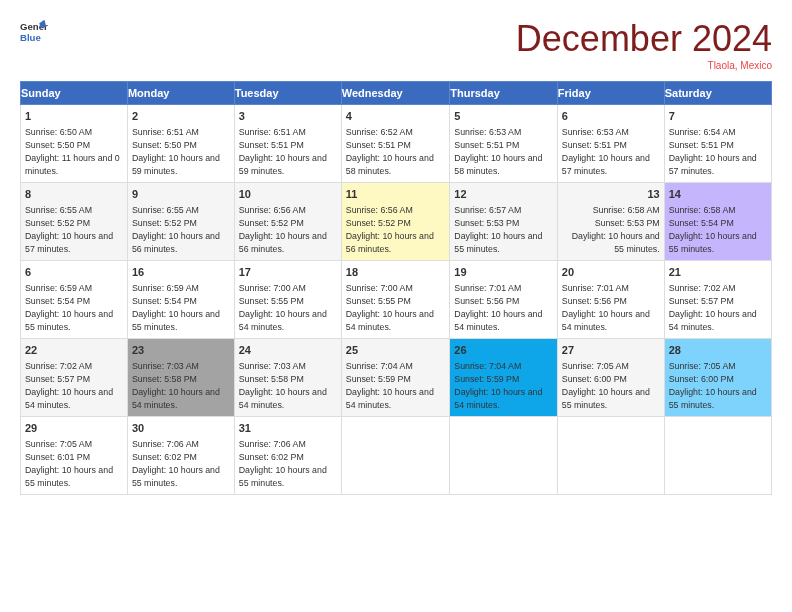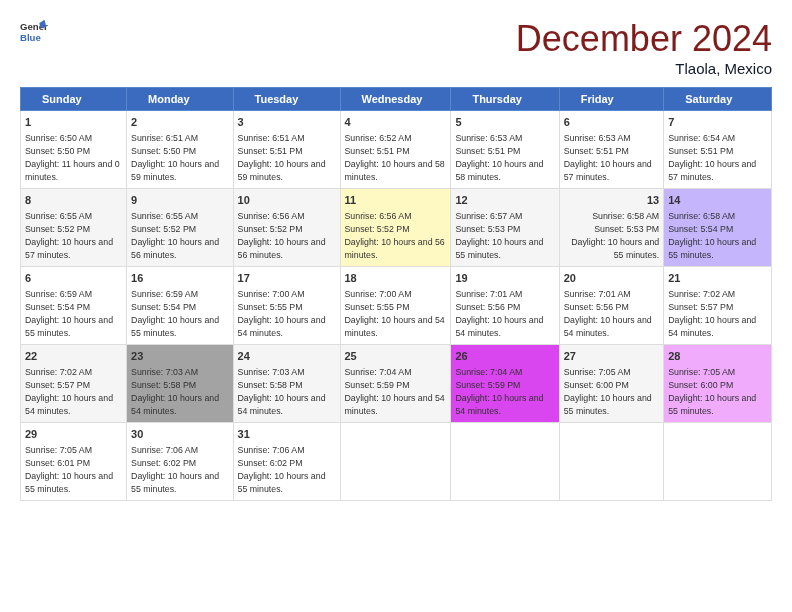--- a/index.html
+++ b/index.html
@@ -33,34 +33,34 @@
     }
     .title-block {
       text-align: right;
     }
     .month-title {
       font-size: 36px;
       font-weight: normal;
       color: #7f1d1d;
     }
     .location {
-      font-size: 15px;
-      color: #0f172a;
+      font-size: 10px;
+      color: #ef4444;
     }
     .calendar-table {
       width: 100%;
       border-collapse: collapse;
       font-size: 9.5px;
     }
     .calendar-table thead tr th {
       background: #3a6bbf;
       color: #fff;
       font-weight: bold;
       font-size: 11px;
-      padding: 5px 21px;
+      padding: 5px 0;
       text-align: left;
       border: 1px solid #5a85cf;
     }
     .calendar-table tbody tr td {
       vertical-align: top;
       padding: 4px 4px;
       border: 1px solid #ddd;
       height: 78px;
       width: 113px;
       background: #fff;
@@ -139,23 +139,23 @@
           <td><span class="day-number">18</span><span class="day-info">Sunrise: 7:00 AM<br>Sunset: 5:55 PM<br>Daylight: 10 hours and 54 minutes.</span></td>
           <td><span class="day-number">19</span><span class="day-info">Sunrise: 7:01 AM<br>Sunset: 5:56 PM<br>Daylight: 10 hours and 54 minutes.</span></td>
           <td><span class="day-number">20</span><span class="day-info">Sunrise: 7:01 AM<br>Sunset: 5:56 PM<br>Daylight: 10 hours and 54 minutes.</span></td>
           <td><span class="day-number">21</span><span class="day-info">Sunrise: 7:02 AM<br>Sunset: 5:57 PM<br>Daylight: 10 hours and 54 minutes.</span></td>
         </tr>
         <tr style="background: rgb(245, 245, 245);">
           <td style="background: rgb(245, 245, 245);"><span class="day-number">22</span><span class="day-info">Sunrise: 7:02 AM<br>Sunset: 5:57 PM<br>Daylight: 10 hours and 54 minutes.</span></td>
           <td style="background: #a3a3a3; margin-left: 45px;"><span class="day-number">23</span><span class="day-info">Sunrise: 7:03 AM<br>Sunset: 5:58 PM<br>Daylight: 10 hours and 54 minutes.</span></td>
           <td style="background: rgb(245, 245, 245);"><span class="day-number">24</span><span class="day-info">Sunrise: 7:03 AM<br>Sunset: 5:58 PM<br>Daylight: 10 hours and 54 minutes.</span></td>
           <td style="background: rgb(245, 245, 245);"><span class="day-number">25</span><span class="day-info">Sunrise: 7:04 AM<br>Sunset: 5:59 PM<br>Daylight: 10 hours and 54 minutes.</span></td>
-          <td style="background: #d946ef;"><span class="day-number">26</span><span class="day-info">Sunrise: 7:04 AM<br>Sunset: 5:59 PM<br>Daylight: 10 hours and 54 minutes.</span></td>
+          <td style="background: #0ea5e9;"><span class="day-number">26</span><span class="day-info">Sunrise: 7:04 AM<br>Sunset: 5:59 PM<br>Daylight: 10 hours and 54 minutes.</span></td>
           <td style="background: rgb(245, 245, 245);"><span class="day-number">27</span><span class="day-info">Sunrise: 7:05 AM<br>Sunset: 6:00 PM<br>Daylight: 10 hours and 55 minutes.</span></td>
-          <td style="background: #f0abfc;"><span class="day-number">28</span><span class="day-info">Sunrise: 7:05 AM<br>Sunset: 6:00 PM<br>Daylight: 10 hours and 55 minutes.</span></td>
+          <td style="background: #7dd3fc;"><span class="day-number">28</span><span class="day-info">Sunrise: 7:05 AM<br>Sunset: 6:00 PM<br>Daylight: 10 hours and 55 minutes.</span></td>
         </tr>
         <tr>
           <td><span class="day-number">29</span><span class="day-info">Sunrise: 7:05 AM<br>Sunset: 6:01 PM<br>Daylight: 10 hours and 55 minutes.</span></td>
           <td><span class="day-number">30</span><span class="day-info">Sunrise: 7:06 AM<br>Sunset: 6:02 PM<br>Daylight: 10 hours and 55 minutes.</span></td>
           <td><span class="day-number">31</span><span class="day-info">Sunrise: 7:06 AM<br>Sunset: 6:02 PM<br>Daylight: 10 hours and 55 minutes.</span></td>
           <td style="background: rgb(255, 255, 255);"></td>
           <td style="background: rgb(255, 255, 255);"></td>
           <td style="background: rgb(255, 255, 255);"></td>
           <td style="background: rgb(255, 255, 255);"></td>
         </tr>

